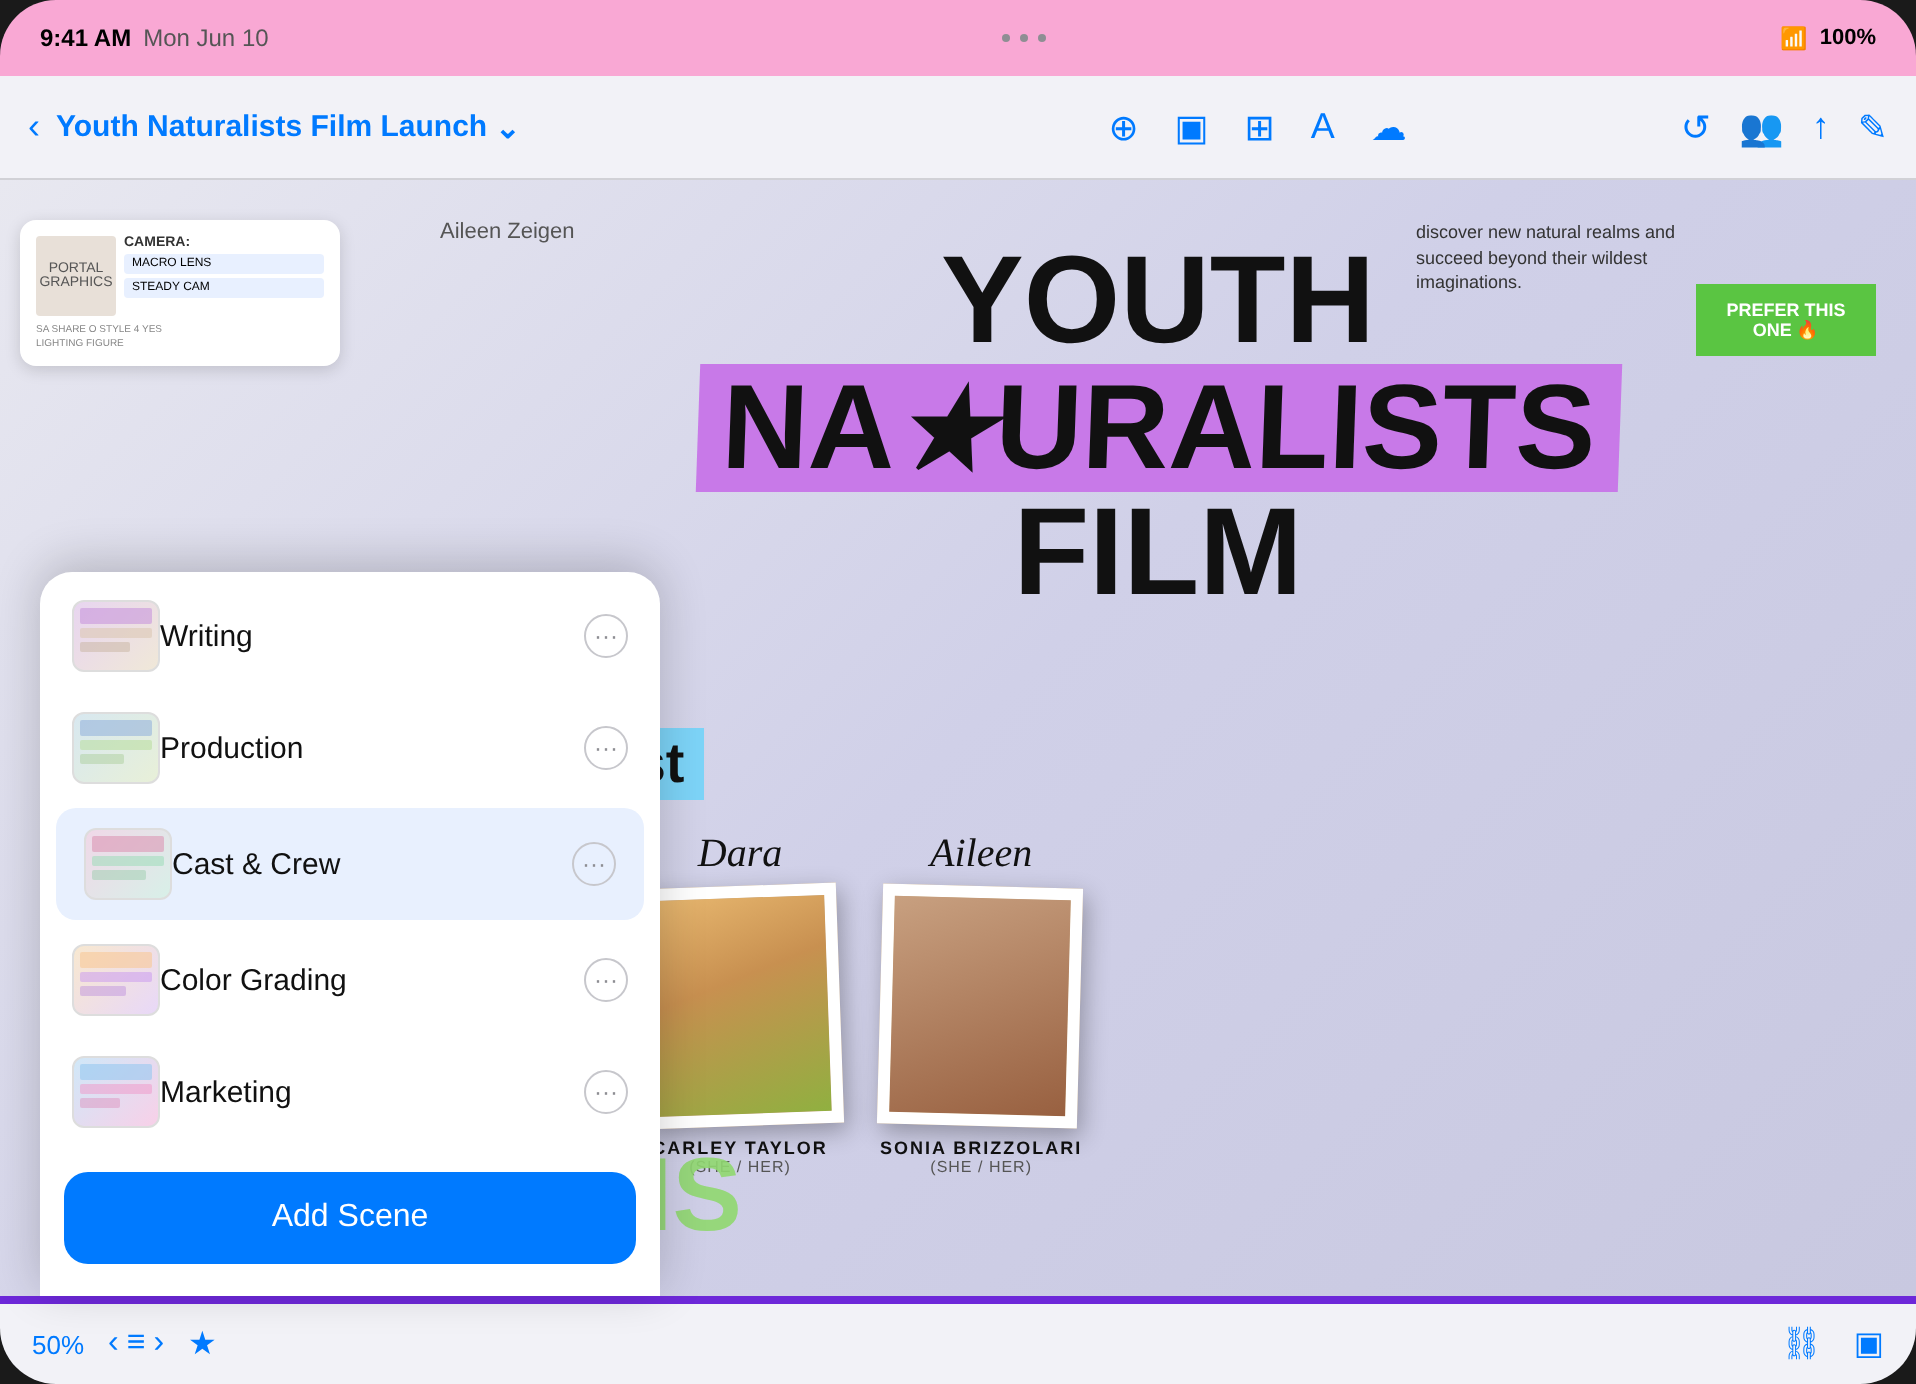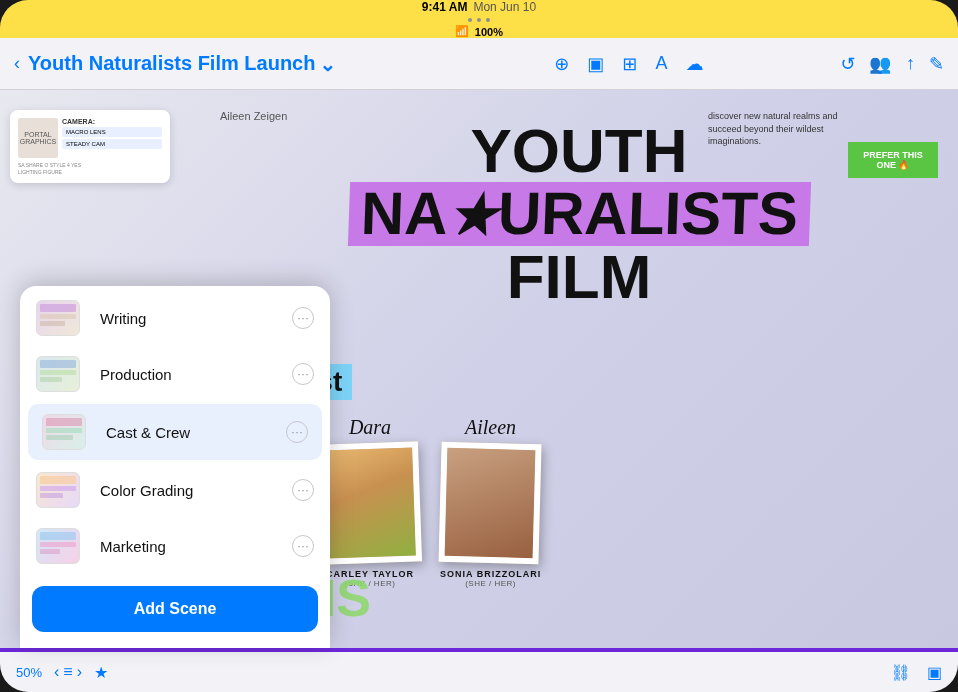--- a/index.html
+++ b/index.html
@@ -18,47 +18,46 @@
       height: 692px;
       background: #2c2c2e;
       border-radius: 28px;
       overflow: hidden;
       position: relative;
     }
 
     
     .status-bar {
       height: 38px;
-      background: #fde047;
+      background: #f9a8d4;
       display: flex;
       align-items: center;
       justify-content: space-between;
       padding: 0 20px;
       font-size: 12px;
       font-weight: 600;
-      flex-direction: column;
     }
     .status-left { display: flex; align-items: center; gap: 6px; }
     .status-center { display: flex; gap: 5px; }
     .status-dot { width: 4px; height: 4px; background: #8e8e93; border-radius: 50%; }
     .status-right { display: flex; align-items: center; gap: 6px; font-size: 11px; }
 
     
     .toolbar {
       height: 52px;
       background: #f2f2f7;
       display: flex;
       align-items: center;
       padding: 0 14px;
       gap: 10px;
       border-bottom: 1px solid #d1d1d6;
     }
     .toolbar-left { display: flex; align-items: center; gap: 8px; flex: 1; }
     .toolbar-title {
-      font-size: 20px;
+      font-size: 15px;
       font-weight: 600;
       color: #007aff;
       display: flex;
       align-items: center;
       gap: 4px;
     }
     .toolbar-center { display: flex; gap: 18px; flex: 1; justify-content: center; }
     .toolbar-right { display: flex; gap: 14px; align-items: center; }
     .toolbar-icon { color: #007aff; font-size: 18px; cursor: pointer; }
     .toolbar-back { color: #007aff; font-size: 18px; }
@@ -184,21 +183,21 @@
       font-size: 15px;
       color: #007aff;
       cursor: pointer;
     }
 
     .scene-list { padding: 4px 0; }
     .scene-item {
       display: flex;
       align-items: center;
       padding: 10px 14px;
-      gap: 20px;
+      gap: 0;
       cursor: pointer;
     }
     .scene-item.active {
       background: #e8f0fe;
       border-radius: 10px;
       margin: 2px 8px;
     }
     .scene-item:not(.active) {
       margin: 0 2px;
     }
@@ -236,21 +235,21 @@
     }
 
     .add-scene-btn {
       margin: 8px 12px 16px;
       background: #007aff;
       color: white;
       border: none;
       border-radius: 12px;
       padding: 14px;
       font-size: 16px;
-      font-weight: 700;
+      font-weight: 400;
       width: calc(100% - 24px);
       cursor: pointer;
       text-align: center;
     }
 
     
     .bottom-bar {
       height: 44px;
       background: #f2f2f7;
       border-top: 4px solid #6d28d9;

